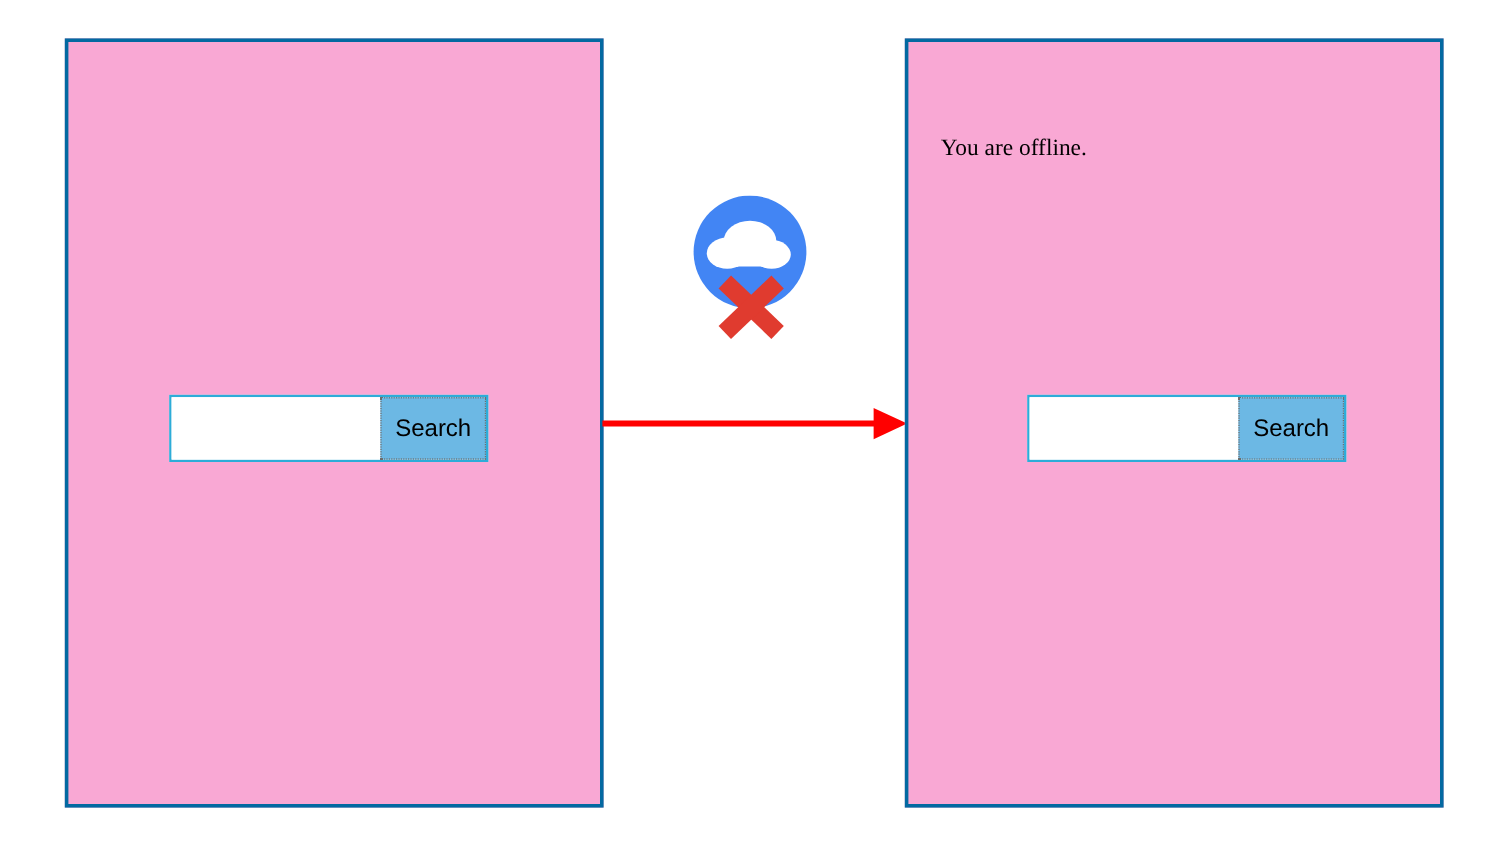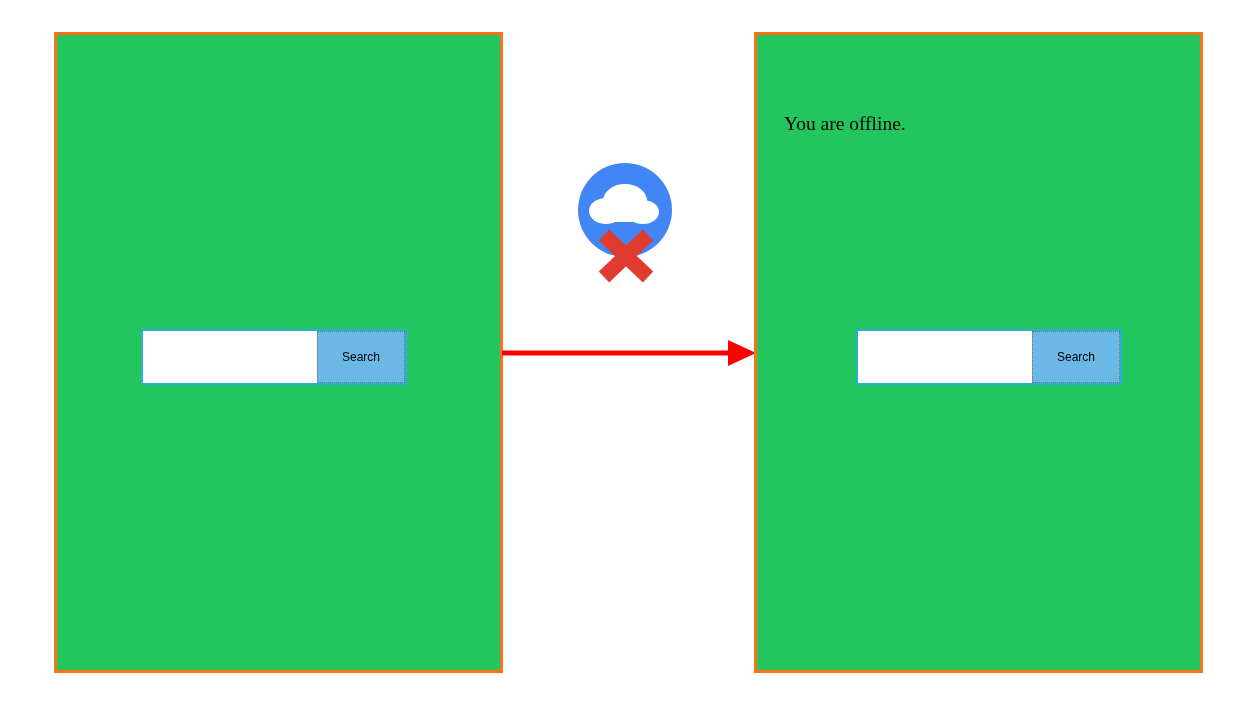--- a/index.html
+++ b/index.html
@@ -11,22 +11,22 @@
     width: 1260px;
     height: 718px;
     position: relative;
     overflow: hidden;
     font-family: "Liberation Serif", serif;
   }
 
   
   .frame {
     position: absolute;
-    background: #22c55e;
-    border: 3px solid #f97316;
+    background: #f9a8d4;
+    border: 3px solid #0369a1;
     box-sizing: border-box;
   }
   #frame-before {
     left: 54px;
     top: 32px;
     width: 449px;
     height: 641px;
   }
   #frame-after {
     left: 754px;
@@ -88,21 +88,21 @@
     color: #111111;
     min-width: 0;
   }
   .search-button {
     flex: 0 0 auto;
     width: 88px;
     background: #6cb8e4;
     border: 1px dotted #6d6d6d;
     box-sizing: border-box;
     font-family: "Liberation Sans", sans-serif;
-    font-size: 12px;
+    font-size: 20px;
     color: #000000;
     display: flex;
     align-items: center;
     justify-content: center;
     cursor: pointer;
     padding: 12px;
     line-height: 1;
   }
 
   

